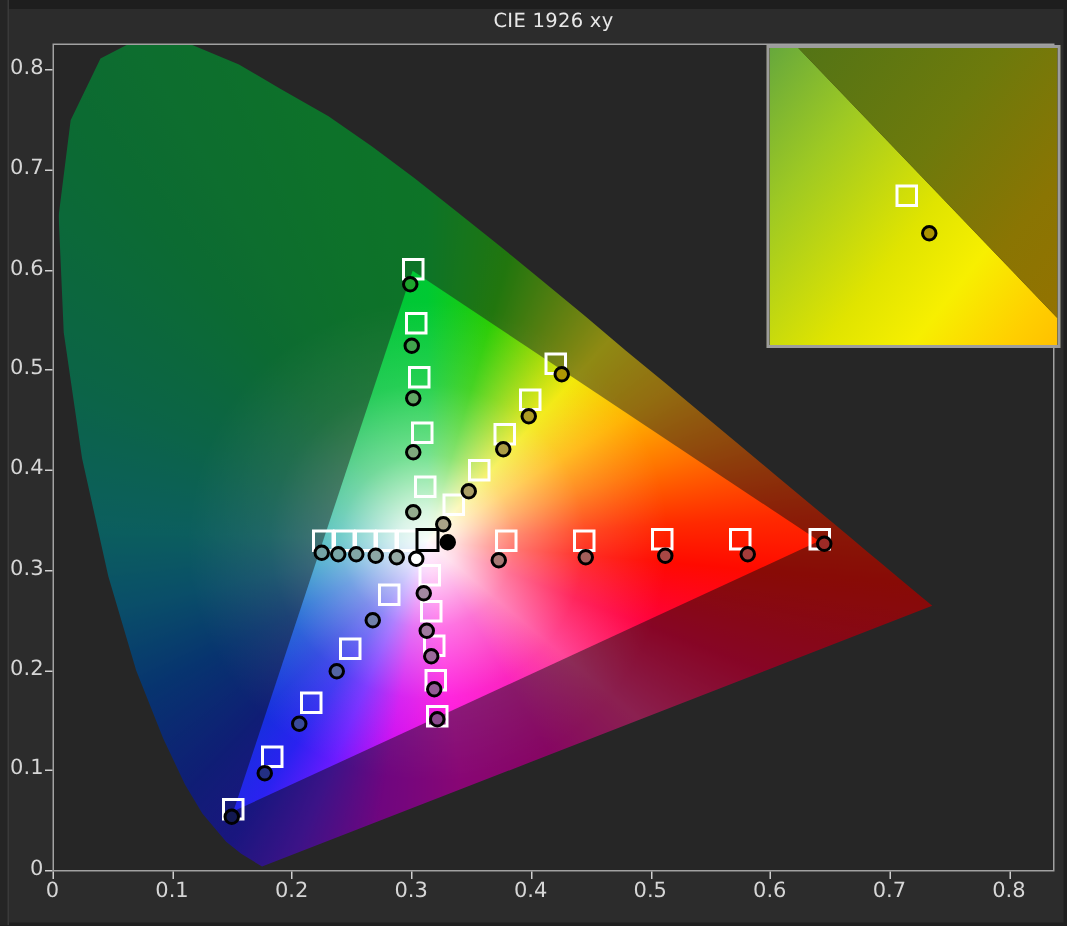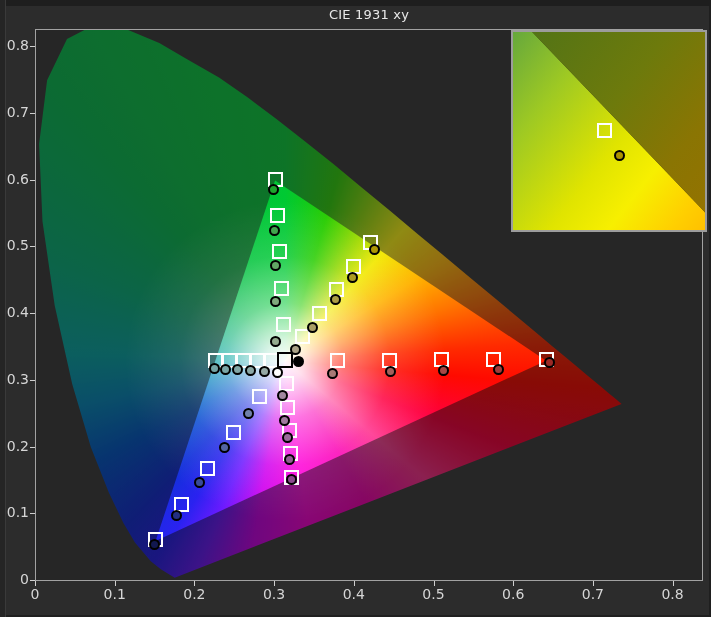--- a/index.html
+++ b/index.html
@@ -61,21 +61,21 @@
   .frame-top{position:absolute;left:0;top:0;width:711px;height:6px;background:#1e1e1e;}
   .frame-left{position:absolute;left:0;top:0;width:5px;height:617px;background:#252525;border-right:1px solid #3a3a3a;}
 </style>
 </head>
 <body>
 
 <div class="app">
   <div class="frame-top"></div>
   <div class="frame-left"></div>
 
-  <div class="chart-title">CIE 1931 xy</div>
+  <div class="chart-title">CIE 1926 xy</div>
 
   <div class="plot">
     <div class="cie-fill locus-dim"></div>
     <div class="cie-fill gamut-bright"></div>
     <div class="markers">
         <div class="sq" style="left: 293.925px; top: 322.759px;"></div>
         <div class="sq" style="left: 346.049px; top: 322.625px;"></div>
         <div class="sq" style="left: 398.253px; top: 322.492px;"></div>
         <div class="sq" style="left: 450.377px; top: 322.358px;"></div>
         <div class="sq" style="left: 502.58px; top: 322.225px;"></div>

